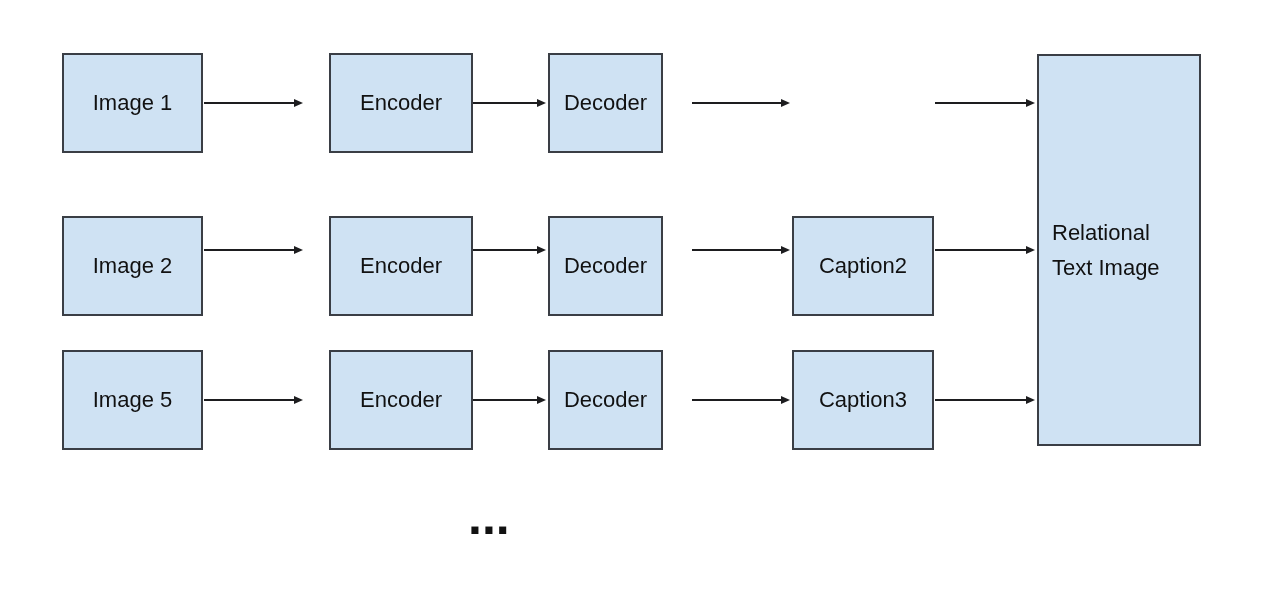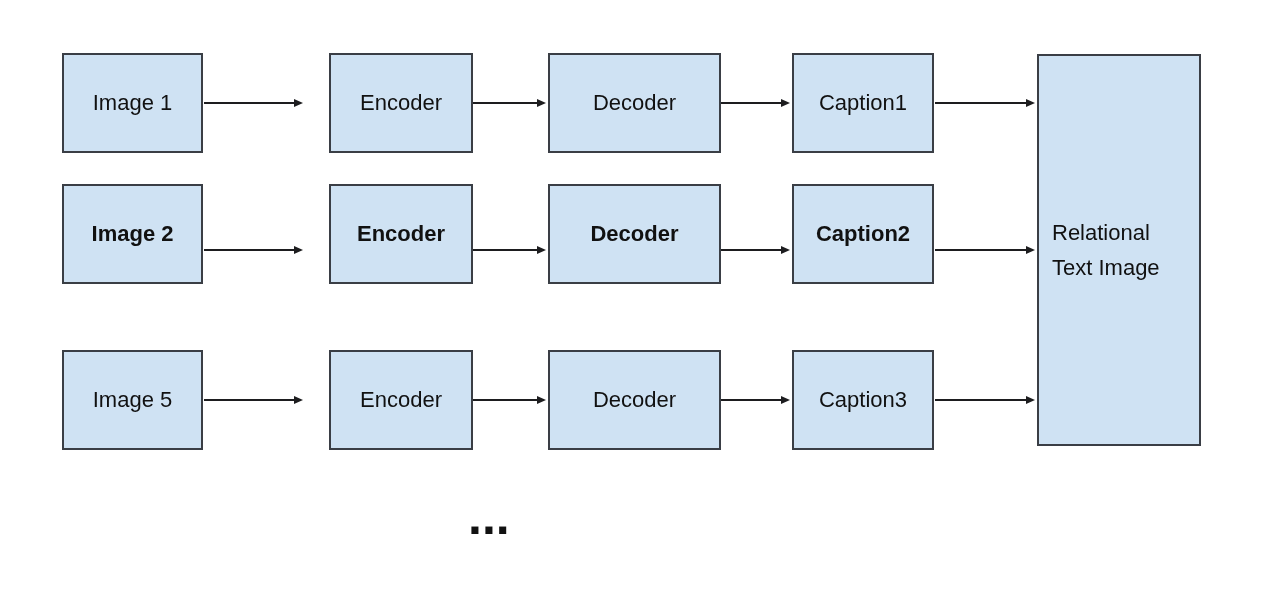--- a/index.html
+++ b/index.html
@@ -23,26 +23,26 @@
     border: 2px solid var(--box-border, #3a3e45);
     display: flex;
     align-items: center;
     justify-content: center;
     font-size: 22px;
     color: var(--text-color, #111111);
     white-space: nowrap;
   }
   
   .r1 { top: 53px; }
-  .r2 { top: 184px; font-weight: bold; }
+  .r2 { top: 216px; }
   .r3 { top: 350px; }
   
   .c-img { left: 62px;  width: 141px; }
   .c-enc { left: 305px; width: 144px; margin-left: 24px; }
-  .c-dec { left: 548px; width: 173px; }
+  .c-dec { left: 548px; width: 115px; }
   .c-cap { left: 792px; width: 142px; }
   
   .gen {
     left: 1037px;
     top: 54px;
     width: 164px;
     height: 392px;
     flex-direction: column;
     align-items: flex-start;
     justify-content: center;
@@ -93,21 +93,20 @@
 
     <line x1="204" y1="400" x2="294" y2="400" stroke="#1d1d1f" stroke-width="2" marker-end="url(#arrowhead)"></line>
     <line x1="450" y1="400" x2="537" y2="400" stroke="#1d1d1f" stroke-width="2" marker-end="url(#arrowhead)"></line>
     <line x1="692" y1="400" x2="781" y2="400" stroke="#1d1d1f" stroke-width="2" marker-end="url(#arrowhead)"></line>
     <line x1="935" y1="400" x2="1026" y2="400" stroke="#1d1d1f" stroke-width="2" marker-end="url(#arrowhead)"></line>
   </svg>
 
   <div class="node r1 c-img">Image 1</div>
   <div class="node r1 c-enc">Encoder</div>
   <div class="node r1 c-dec">Decoder</div>
-  <div class="node r1 c-cap">Caption1</div>
 
   <div class="node r2 c-img">Image 2</div>
   <div class="node r2 c-enc">Encoder</div>
   <div class="node r2 c-dec">Decoder</div>
   <div class="node r2 c-cap">Caption2</div>
 
   <div class="node r3 c-img">Image 5</div>
   <div class="node r3 c-enc">Encoder</div>
   <div class="node r3 c-dec">Decoder</div>
   <div class="node r3 c-cap">Caption3</div>

